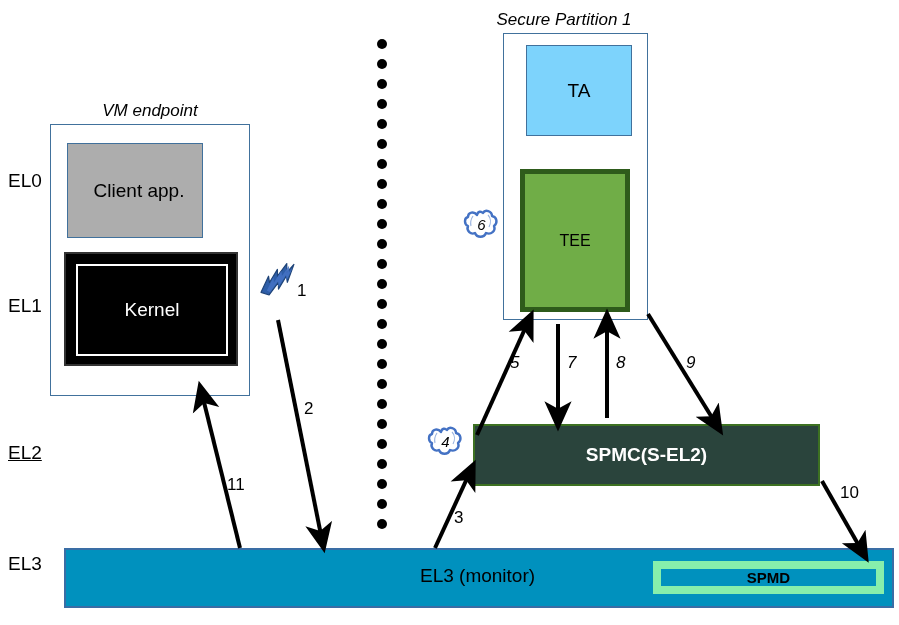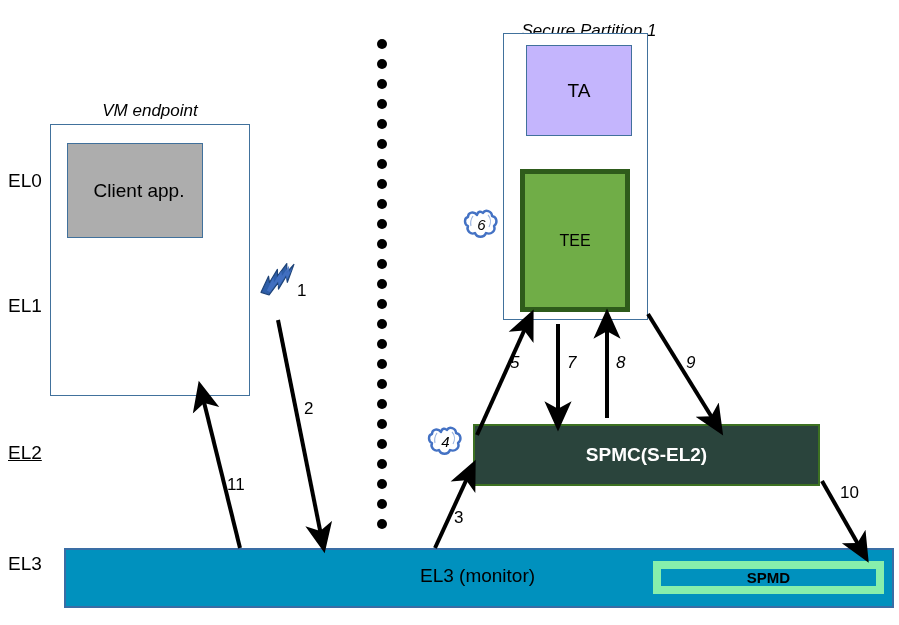--- a/index.html
+++ b/index.html
@@ -68,21 +68,21 @@
     box-sizing: border-box;
     display: flex;
     align-items: center;
     justify-content: center;
     color: #ffffff;
     font-size: 19px;
   }
 
   
   .ta-box {
-    background: #c4b5fd;
+    background: #7dd3fc;
     border: 1px solid #41719C;
     box-sizing: border-box;
     display: flex;
     align-items: center;
     justify-content: center;
     font-size: 19px;
     color: #000000;
   }
   .tee-box {
     background: #70AD47;
@@ -163,22 +163,27 @@
   <div class="abs el-label" style="left:8px; top:554px;">EL3</div>
 
   <div class="abs caption" style="left:50px; top:101px; width:200px;">VM endpoint</div>
 
   <div class="abs outer-box" style="left:50px; top:124px; width:200px; height:272px;"></div>
 
   <div class="abs client-box" style="left:67px; top:143px; width:136px; height:95px;padding-left:8px;">
     <span>Client app.</span>
   </div>
 
-
-  <div class="abs caption" style="left:489px; top:10px; width:200px;margin-top:11px;">Secure Partition 1</div>
+  <div class="abs kernel-outer" style="left:64px; top:252px; width:174px; height:114px;">
+    <div class="kernel-inner" style="left:10px; top:10px; width:152px; height:92px;">
+      <span>Kernel</span>
+    </div>
+  </div>
+
+  <div class="abs caption" style="left:464px; top:10px; width:200px;">Secure Partition 1</div>
 
   <div class="abs outer-box" style="left:503px; top:33px; width:145px; height:287px;"></div>
 
   <div class="abs ta-box" style="left:526px; top:45px; width:106px; height:91px;">
     <span>TA</span>
   </div>
 
   <div class="abs tee-box" style="left:520px; top:169px; width:110px; height:143px;">
     <span>TEE</span>
   </div>

